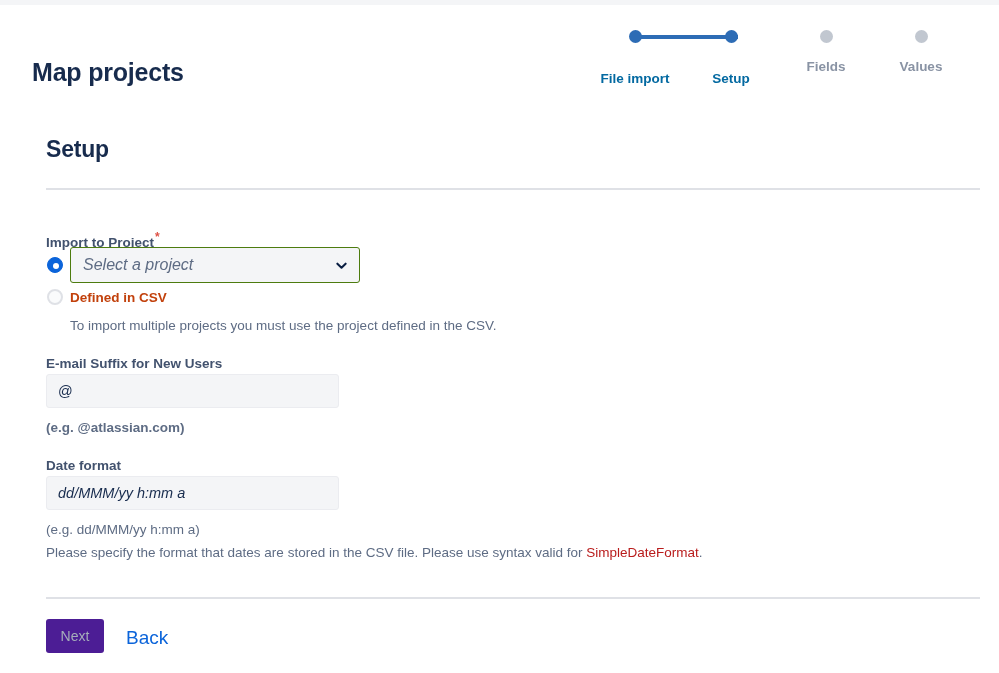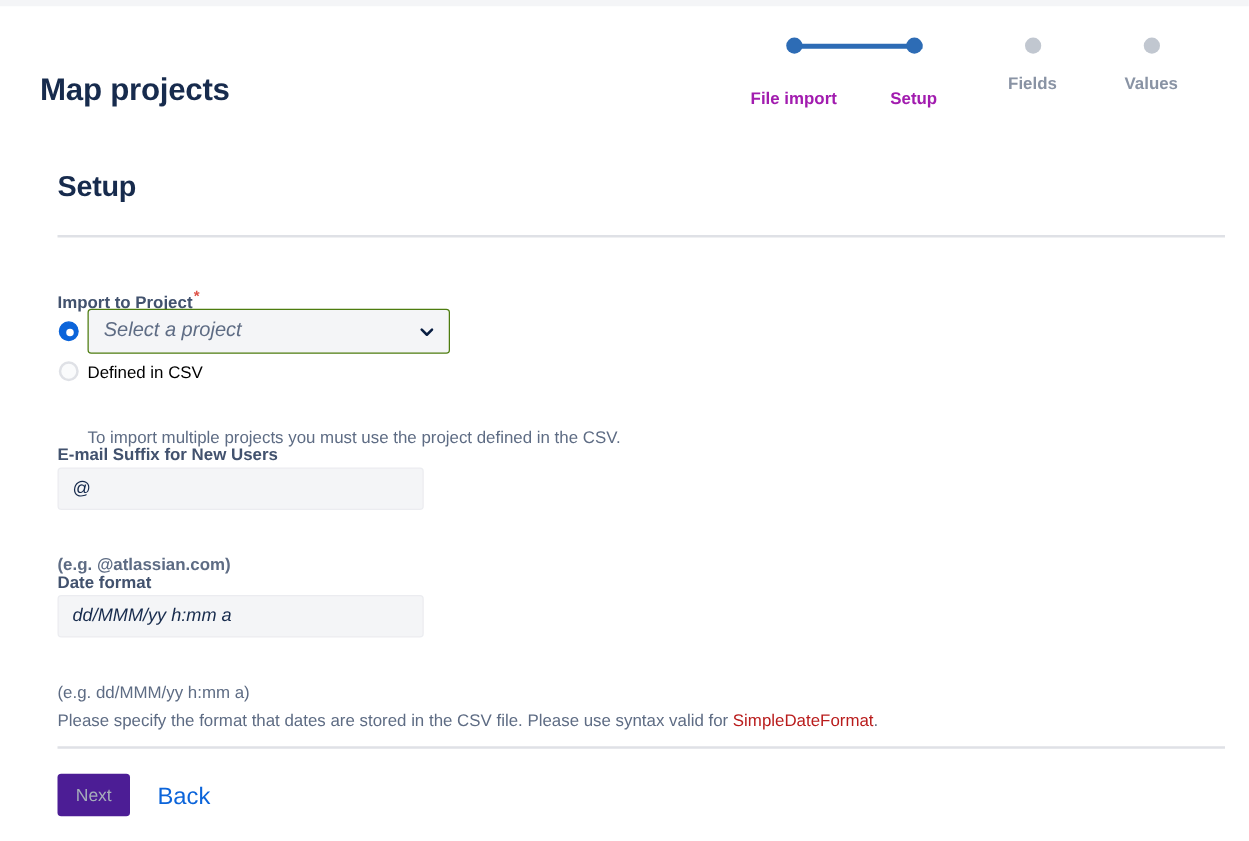--- a/index.html
+++ b/index.html
@@ -67,21 +67,21 @@
   }
   .step-label {
     margin-top: 15px;
     font-size: 13.5px;
     font-weight: bold;
     line-height: 17px;
     color: #8993A4;
   }
   .step.done .step-label,
   .step.current .step-label {
-    color: #a21caf;
+    color: #0369a1;
     margin-top: 27px;
   }
   .step-bar {
     position: absolute;
     top: 5px;
     height: 4px;
     background: #2D6CB5;
   }
 
   
@@ -167,28 +167,27 @@
     right: 12px;
     top: 12px;
     width: 11px;
     height: 11px;
   }
 
   .radio-text {
     position: absolute;
     left: 70px;
     font-size: 13.5px;
-    font-weight: normal;
-    color: #000000;
+    font-weight: bold;
+    color: #c2410c;
   }
   .helper {
     position: absolute;
     font-size: 13.5px;
     color: #5E6C84;
-    margin-top: 24px;
   }
 
   .text-input {
     position: absolute;
     left: 46px;
     width: 293px;
     height: 34px;
     background: #F4F5F7;
     border: 1px solid #EBECF0;
     border-radius: 3px;

